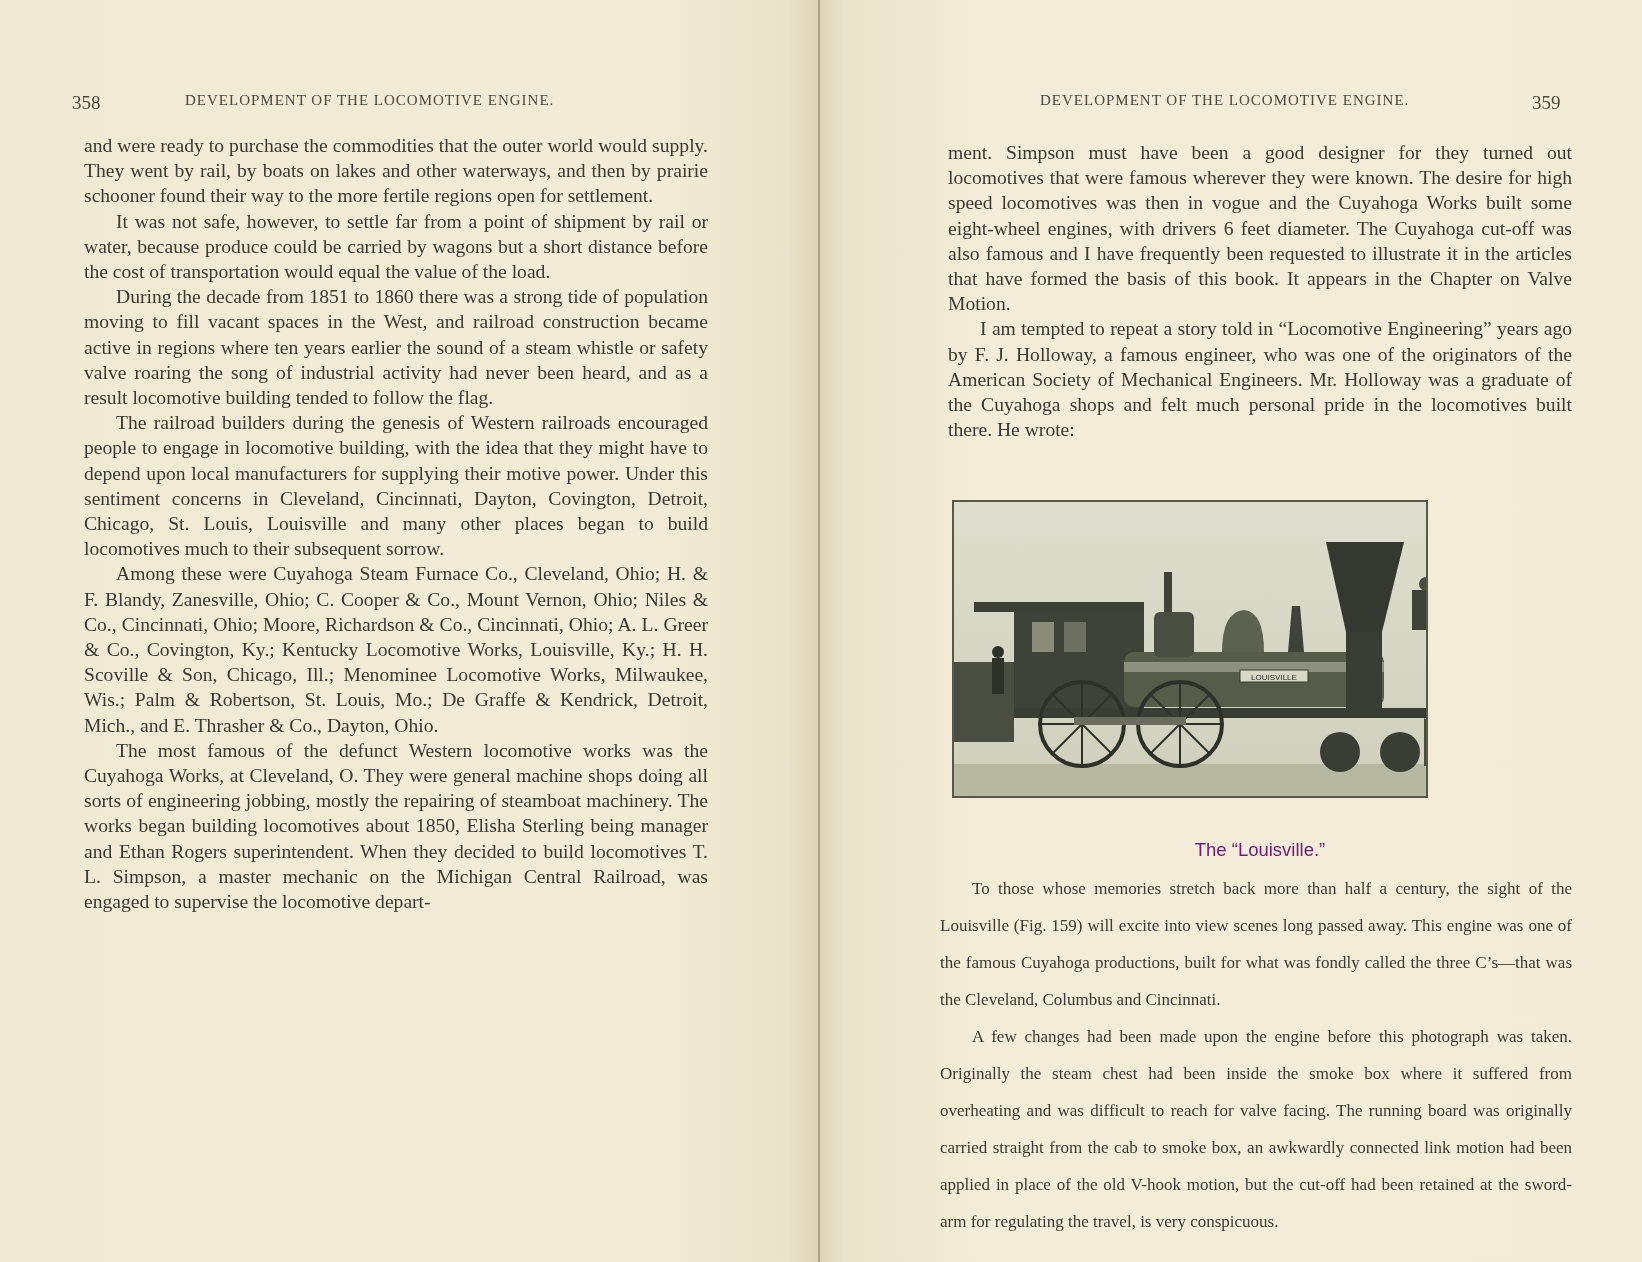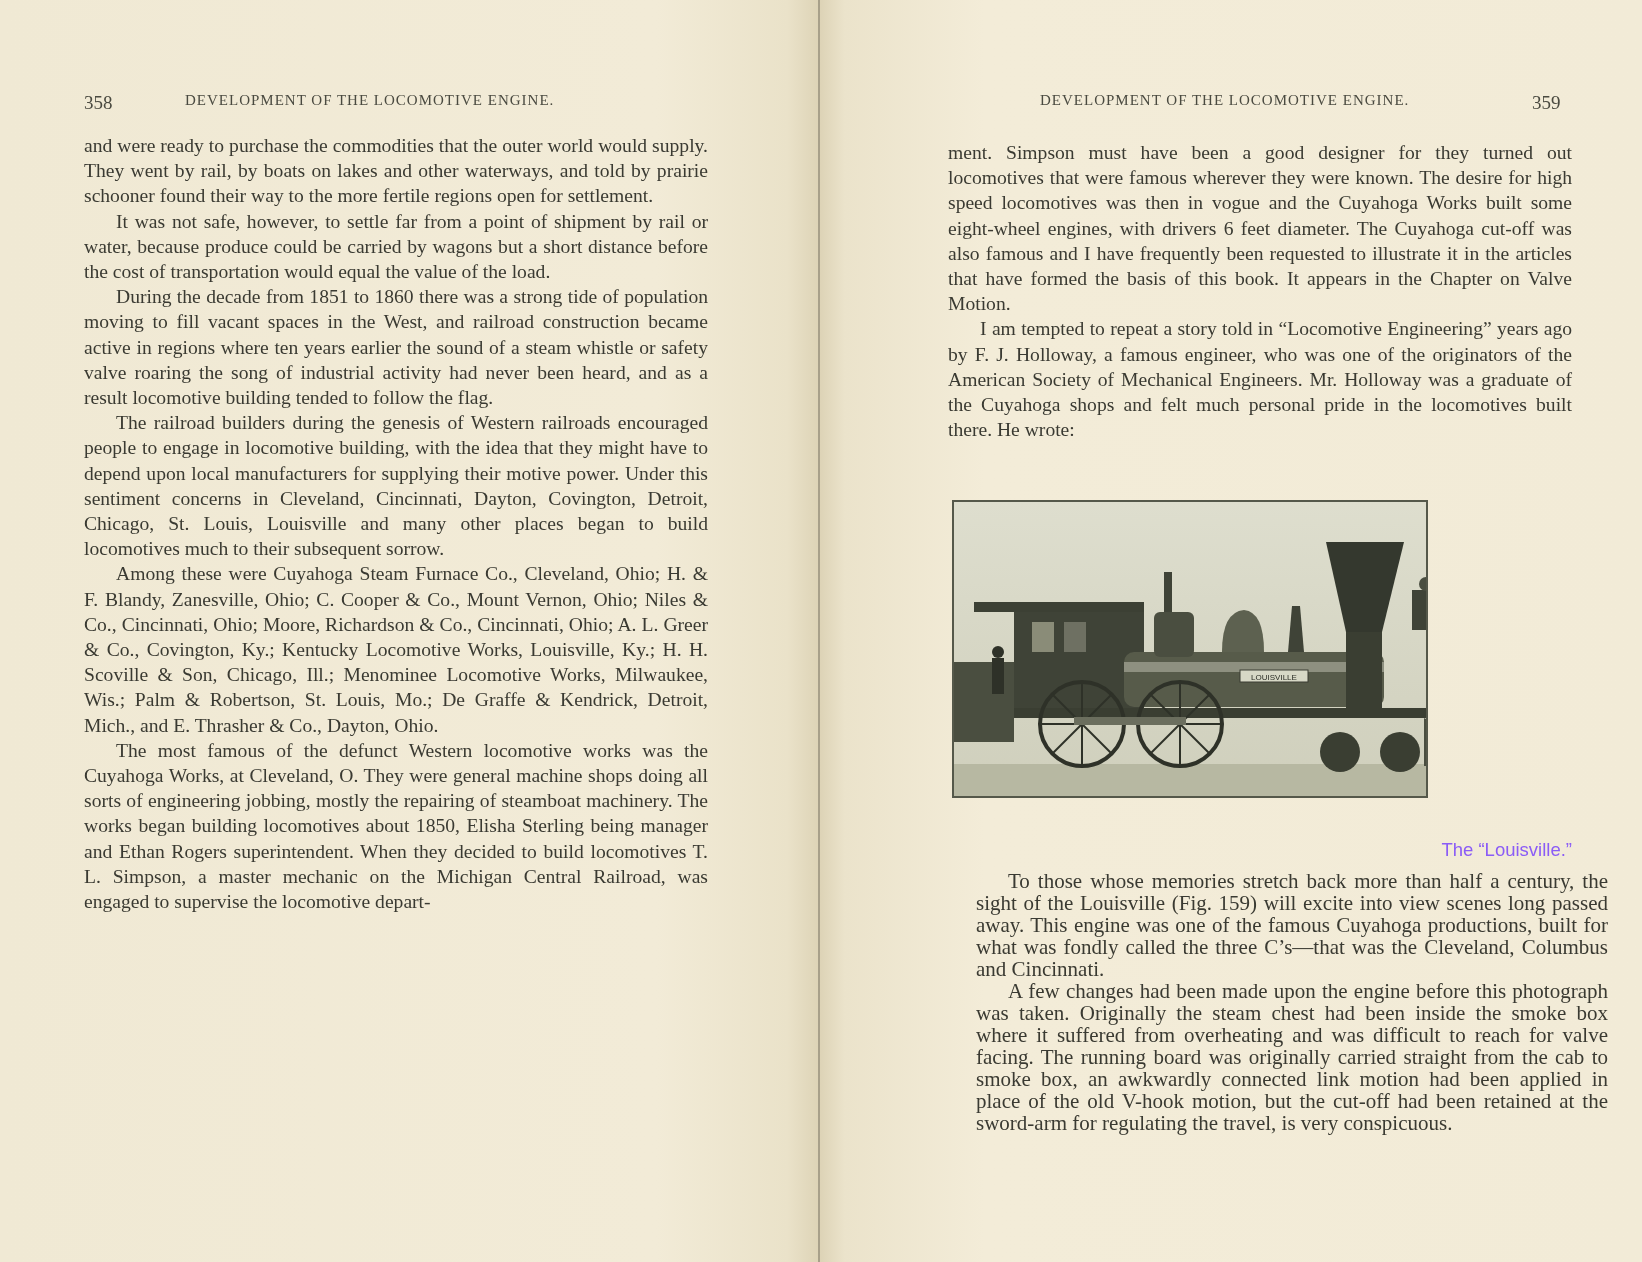--- a/index.html
+++ b/index.html
@@ -57,40 +57,40 @@
     overflow: hidden;
   }
   .fig-caption {
     position: absolute; left: 948px; width: 624px; top: 810px;
     text-align: center;
     font-family: "Liberation Sans", "DejaVu Sans", sans-serif;
     font-size: 15px; color: #4a4a40;
   }
   .fig-title {
     position: absolute; left: 948px; width: 624px; top: 839px;
-    text-align: right;
+    text-align: center;
     font-family: "Liberation Sans", "DejaVu Sans", sans-serif;
-    font-size: 18.5px; color: #8b5cf6;
+    font-size: 18.5px; color: #701a75;
   }
-  .col-after { position: absolute; left: 976px; top: 870px; width: 632px; font-size: 21px; line-height: 22px; text-align: justify; }
+  .col-after { position: absolute; left: 940px; top: 870px; width: 632px; font-size: 17px; line-height: 37px; text-align: justify; }
   .col-after p { margin: 0; text-indent: 32px; }
 </style>
 </head>
 <body>
 
 <div class="spread">
 
   <div class="page page-left">
-    <div class="running-head" style="left:84px;">
+    <div class="running-head" style="left:72px;">
       <span class="folio">358</span>
     </div>
     <div class="running-head" style="left:185px;">DEVELOPMENT OF THE LOCOMOTIVE ENGINE.</div>
 
     <div class="col left-col">
-      <p class="noindent">and were ready to purchase the commodities that the outer world would supply. They went by rail, by boats on lakes and other waterways, and told by prairie schooner found their way to the more fertile regions open for settlement.</p>
+      <p class="noindent">and were ready to purchase the commodities that the outer world would supply. They went by rail, by boats on lakes and other waterways, and then by prairie schooner found their way to the more fertile regions open for settlement.</p>
       <p>It was not safe, however, to settle far from a point of shipment by rail or water, because produce could be carried by wagons but a short distance before the cost of transportation would equal the value of the load.</p>
       <p>During the decade from 1851 to 1860 there was a strong tide of population moving to fill vacant spaces in the West, and railroad construction became active in regions where ten years earlier the sound of a steam whistle or safety valve roaring the song of industrial activity had never been heard, and as a result locomotive building tended to follow the flag.</p>
       <p>The railroad builders during the genesis of Western railroads encouraged people to engage in locomotive building, with the idea that they might have to depend upon local manufacturers for supplying their motive power. Under this sentiment concerns in Cleveland, Cincinnati, Dayton, Covington, Detroit, Chicago, St. Louis, Louisville and many other places began to build locomotives much to their subsequent sorrow.</p>
       <p>Among these were Cuyahoga Steam Furnace Co., Cleveland, Ohio; H. &amp; F. Blandy, Zanesville, Ohio; C. Cooper &amp; Co., Mount Vernon, Ohio; Niles &amp; Co., Cincinnati, Ohio; Moore, Richardson &amp; Co., Cincinnati, Ohio; A. L. Greer &amp; Co., Covington, Ky.; Kentucky Locomotive Works, Louisville, Ky.; H. H. Scoville &amp; Son, Chicago, Ill.; Menominee Locomotive Works, Milwaukee, Wis.; Palm &amp; Robertson, St. Louis, Mo.; De Graffe &amp; Kendrick, Detroit, Mich., and E. Thrasher &amp; Co., Dayton, Ohio.</p>
       <p>The most famous of the defunct Western locomotive works was the Cuyahoga Works, at Cleveland, O. They were general machine shops doing all sorts of engineering jobbing, mostly the repairing of steamboat machinery. The works began building locomotives about 1850, Elisha Sterling being manager and Ethan Rogers superintendent. When they decided to build locomotives T. L. Simpson, a master mechanic on the Michigan Central Railroad, was engaged to supervise the locomotive depart-</p>
     </div>
   </div>
 
   <div class="spine"></div>
 

